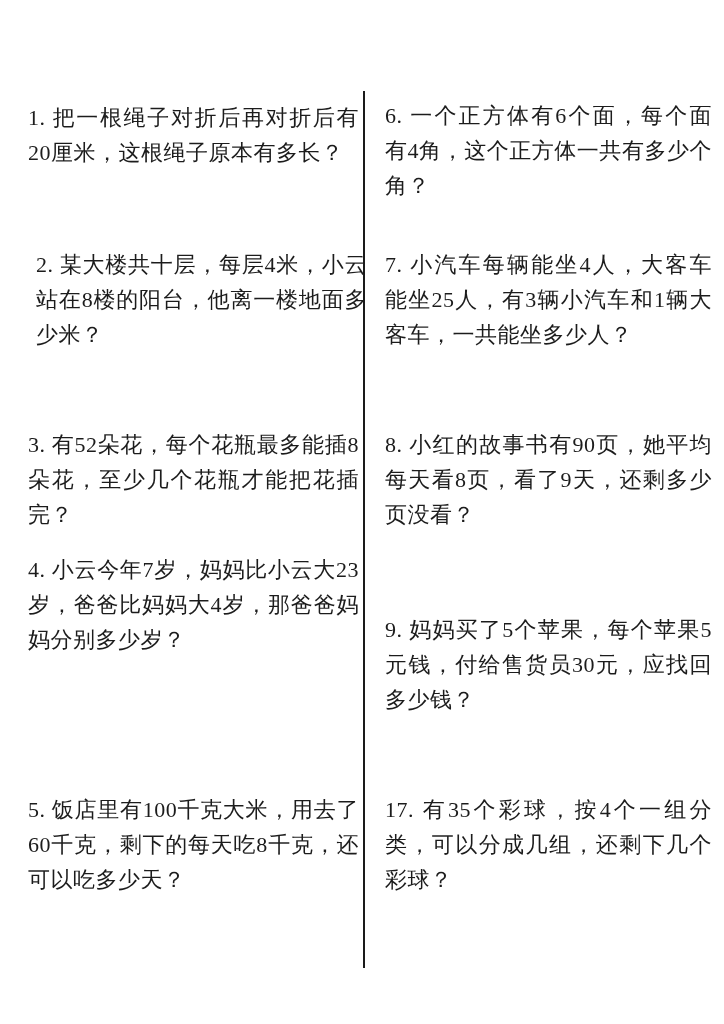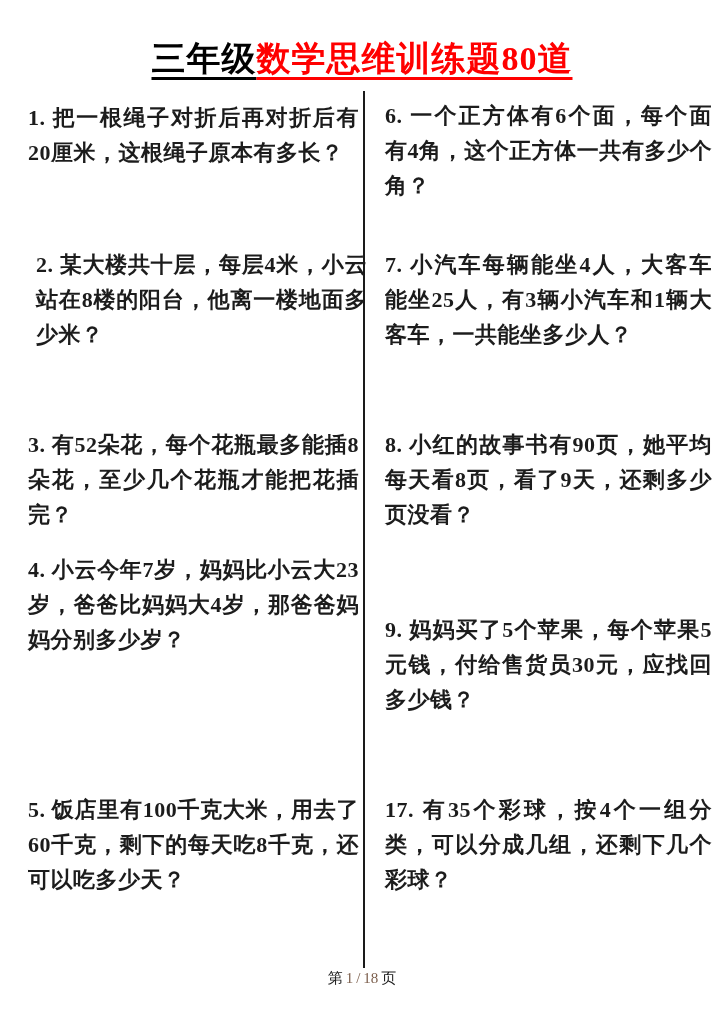--- a/index.html
+++ b/index.html
@@ -46,21 +46,20 @@
   }
 
   .q {
     position: absolute;
     margin: 0;
     font-size: 22px;
     line-height: 35px;
     text-align: justify;
     color: #1c1c1c;
     letter-spacing: 0.5px;
-    font-weight: bold;
   }
   .col-left  .q { left: 28px;  width: 331px; }
   .col-right .q { left: 385px; width: 327px; }
 
   .q1  { top: 100px; }
   .q2  { top: 247px; margin-left: 8px; }
   .q3  { top: 427px; }
   .q4  { top: 552px; }
   .q5  { top: 792px; }
   .q6  { top: 98px; }
@@ -83,35 +82,33 @@
     padding: 0 3px;
     font-family: "Liberation Serif", "DejaVu Serif", serif;
   }
   .footer .sep { color: #7d604e; }
 </style>
 </head>
 <body>
 
 <div class="page">
 
-  <h1 class="title"><span class="t-black">三年级</span><span class="t-red">数学思维训练题80道</span></h1>
 
   <div class="divider"></div>
 
   <div class="col-left">
     <p class="q q1">1. 把一根绳子对折后再对折后有20厘米，这根绳子原本有多长？</p>
     <p class="q q2">2. 某大楼共十层，每层4米，小云站在8楼的阳台，他离一楼地面多少米？</p>
     <p class="q q3">3. 有52朵花，每个花瓶最多能插8朵花，至少几个花瓶才能把花插完？</p>
     <p class="q q4">4. 小云今年7岁，妈妈比小云大23岁，爸爸比妈妈大4岁，那爸爸妈妈分别多少岁？</p>
     <p class="q q5">5. 饭店里有100千克大米，用去了60千克，剩下的每天吃8千克，还可以吃多少天？</p>
   </div>
 
   <div class="col-right">
     <p class="q q6">6. 一个正方体有6个面，每个面有4角，这个正方体一共有多少个角？</p>
     <p class="q q7">7. 小汽车每辆能坐4人，大客车能坐25人，有3辆小汽车和1辆大客车，一共能坐多少人？</p>
     <p class="q q8">8. 小红的故事书有90页，她平均每天看8页，看了9天，还剩多少页没看？</p>
     <p class="q q9">9. 妈妈买了5个苹果，每个苹果5元钱，付给售货员30元，应找回多少钱？</p>
     <p class="q q10">17. 有35个彩球，按4个一组分类，可以分成几组，还剩下几个彩球？</p>
   </div>
 
-  <div class="footer"><span>第</span><span class="num">1</span><span class="sep">/</span><span class="num">18</span><span>页</span></div>
 
 </div>
 
 </body></html>

